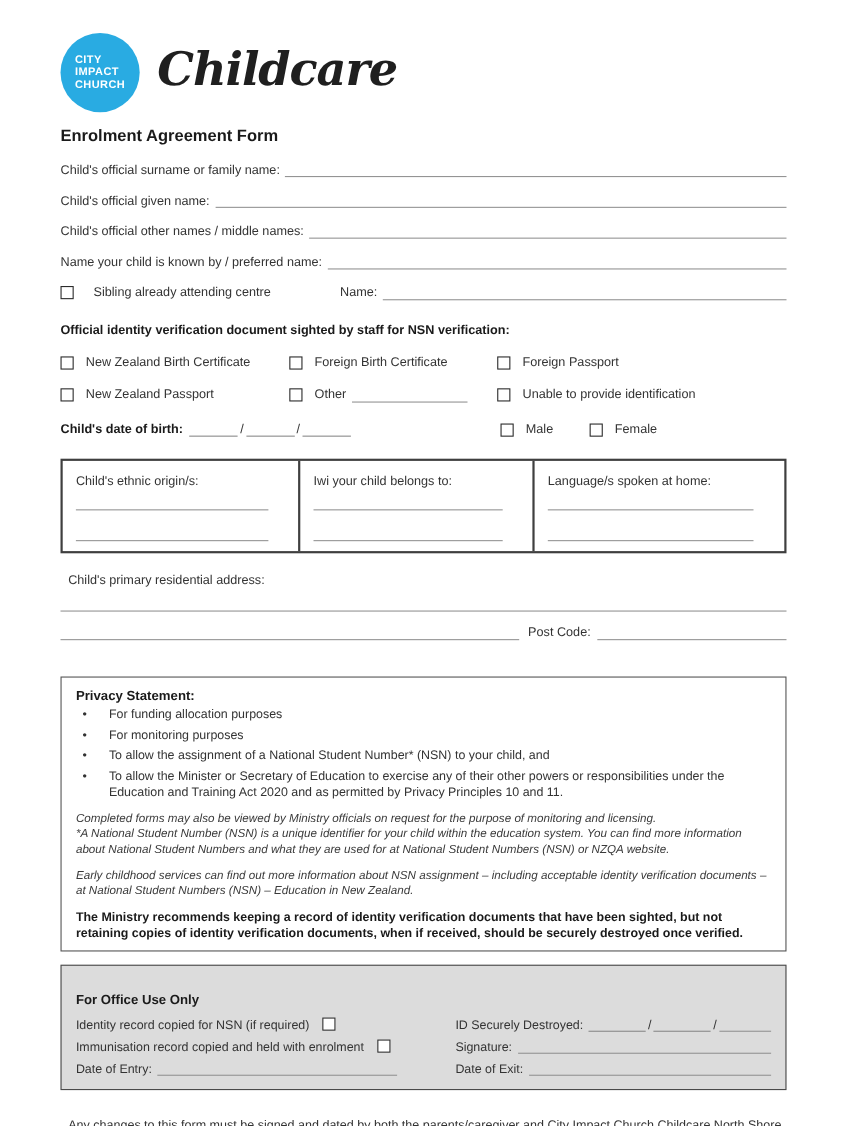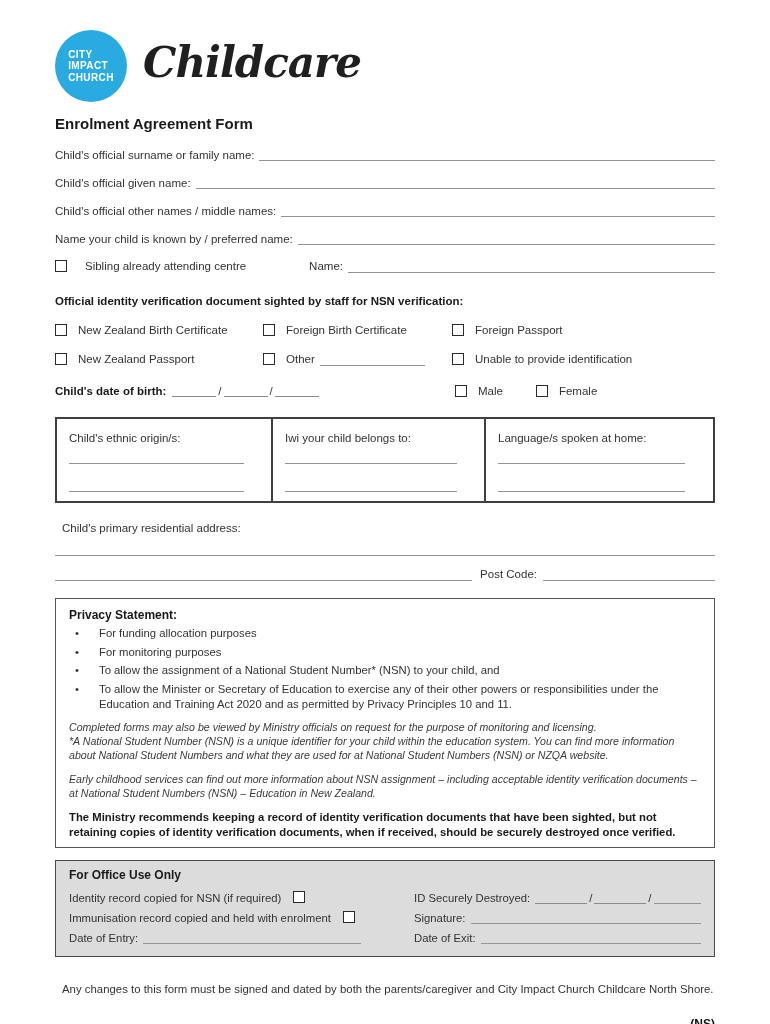--- a/index.html
+++ b/index.html
@@ -60,33 +60,33 @@
   
   .addr-label { margin-top:19px; margin-left:7px; }
   .addr-line1 { margin-top:8px; }
   .addr-line1 .wl { width:100%; }
   .addr-line2 { display:flex; align-items:center; margin-top:7px; }
   .addr-line2 .wl.first { flex:1; }
   .addr-line2 .lbl { margin:0 6px 0 8px; }
   .addr-line2 .wl.pc { width:172px; }
 
   
-  .privacy { margin-top:17px; border:1.5px solid #555; padding:9px 13px 10px 13px;
+  .privacy { margin-top:33px; border:1.5px solid #555; padding:9px 13px 10px 13px;
              height:250px; }
   .privacy h3 { font-size:12px; color:#1a1a1a; }
   .privacy .intro { margin-top:9px; font-size:11.3px; line-height:1.3; color:#333; }
   .bullets { margin-top:3px; }
   .bullet { display:flex; font-size:11.3px; line-height:1.3; margin-top:4px; color:#333; }
   .bullet::before { content:"\2022"; width:24px; flex:0 0 24px; padding-left:6px; }
   .note { margin-top:10px; font-size:10.6px; font-style:italic; line-height:1.32; color:#3a3a3a; }
   .recommend { margin-top:9px; font-size:11.3px; font-weight:bold; line-height:1.32; color:#1a1a1a; }
 
   
   .office { margin-top:12px; border:1.5px solid #4a4a4a; background:#dcdcdc;
-            padding:7px 13px 12px 13px; }
+            padding:24px 13px 12px 13px; }
   .office h3 { font-size:12px; color:#1a1a1a; }
   .office-grid { margin-top:8px; display:grid; grid-template-columns:345px 1fr; row-gap:6px; }
   .ocell { display:flex; align-items:flex-end; font-size:11.3px; }
   .ocell .cb { margin-left:7px; align-self:center; }
   .ocell .lbl { font-size:11.3px; margin-right:5px; }
   .ocell .wl { flex:1; }
   .ocell .wl.fixed { flex:0 0 218px; }
   .ocell .seg { width:52px; }
 
   

